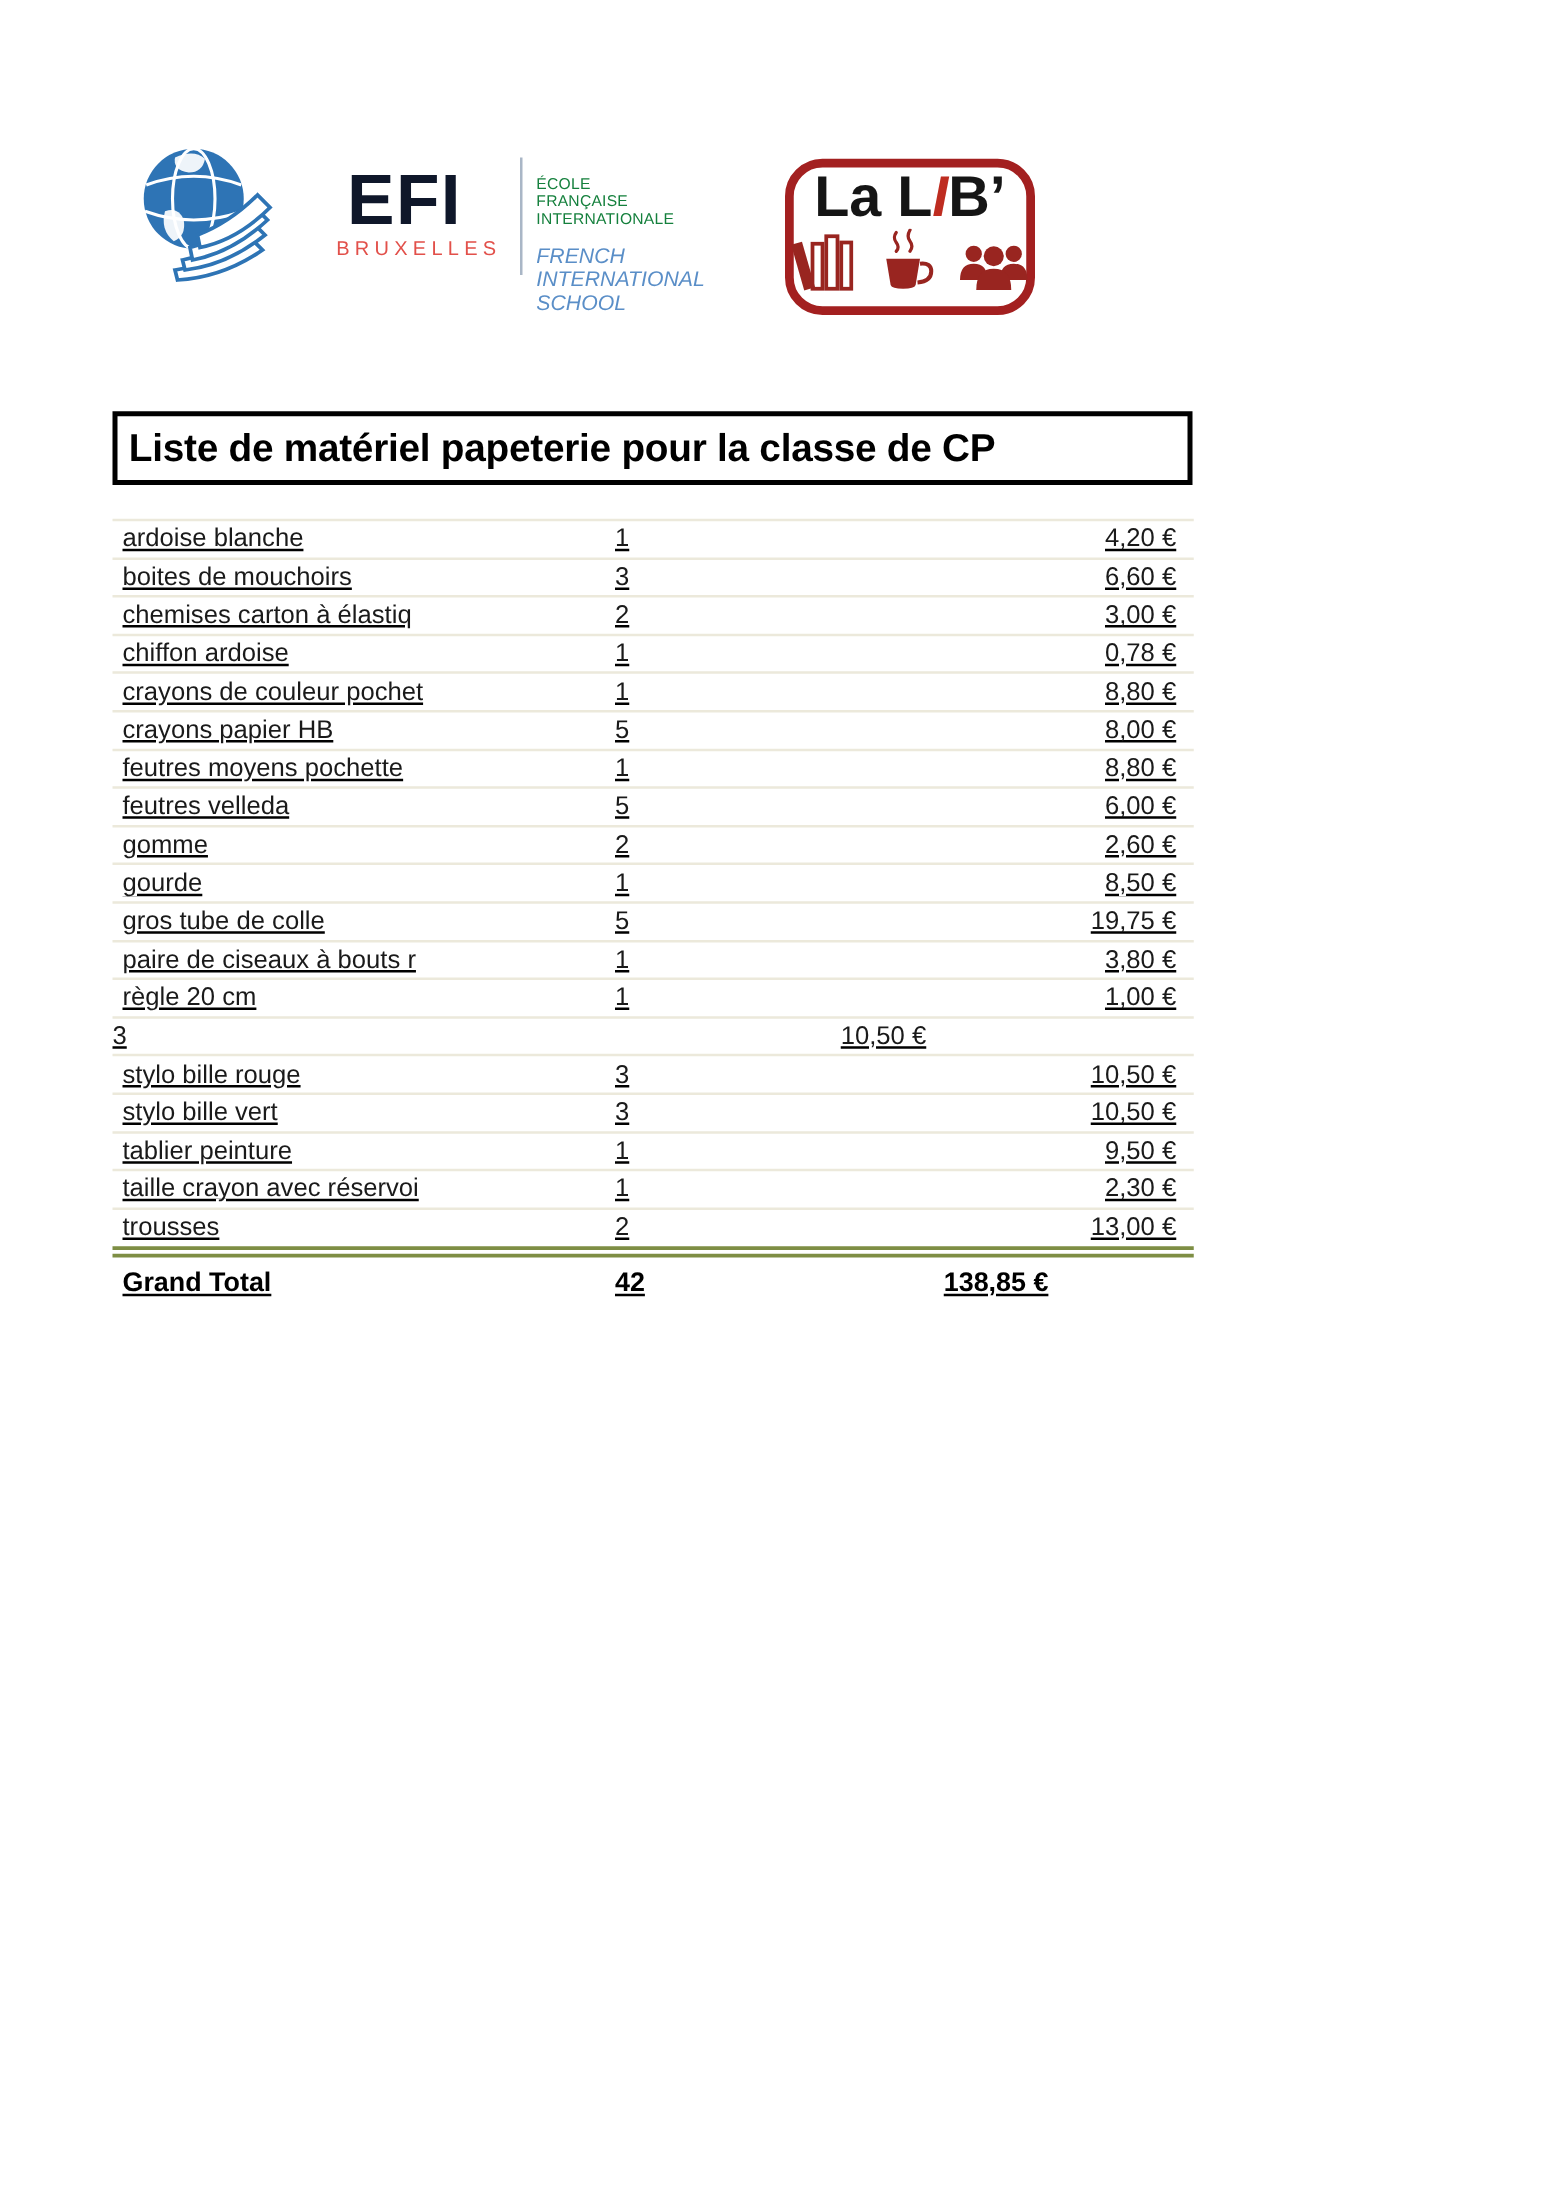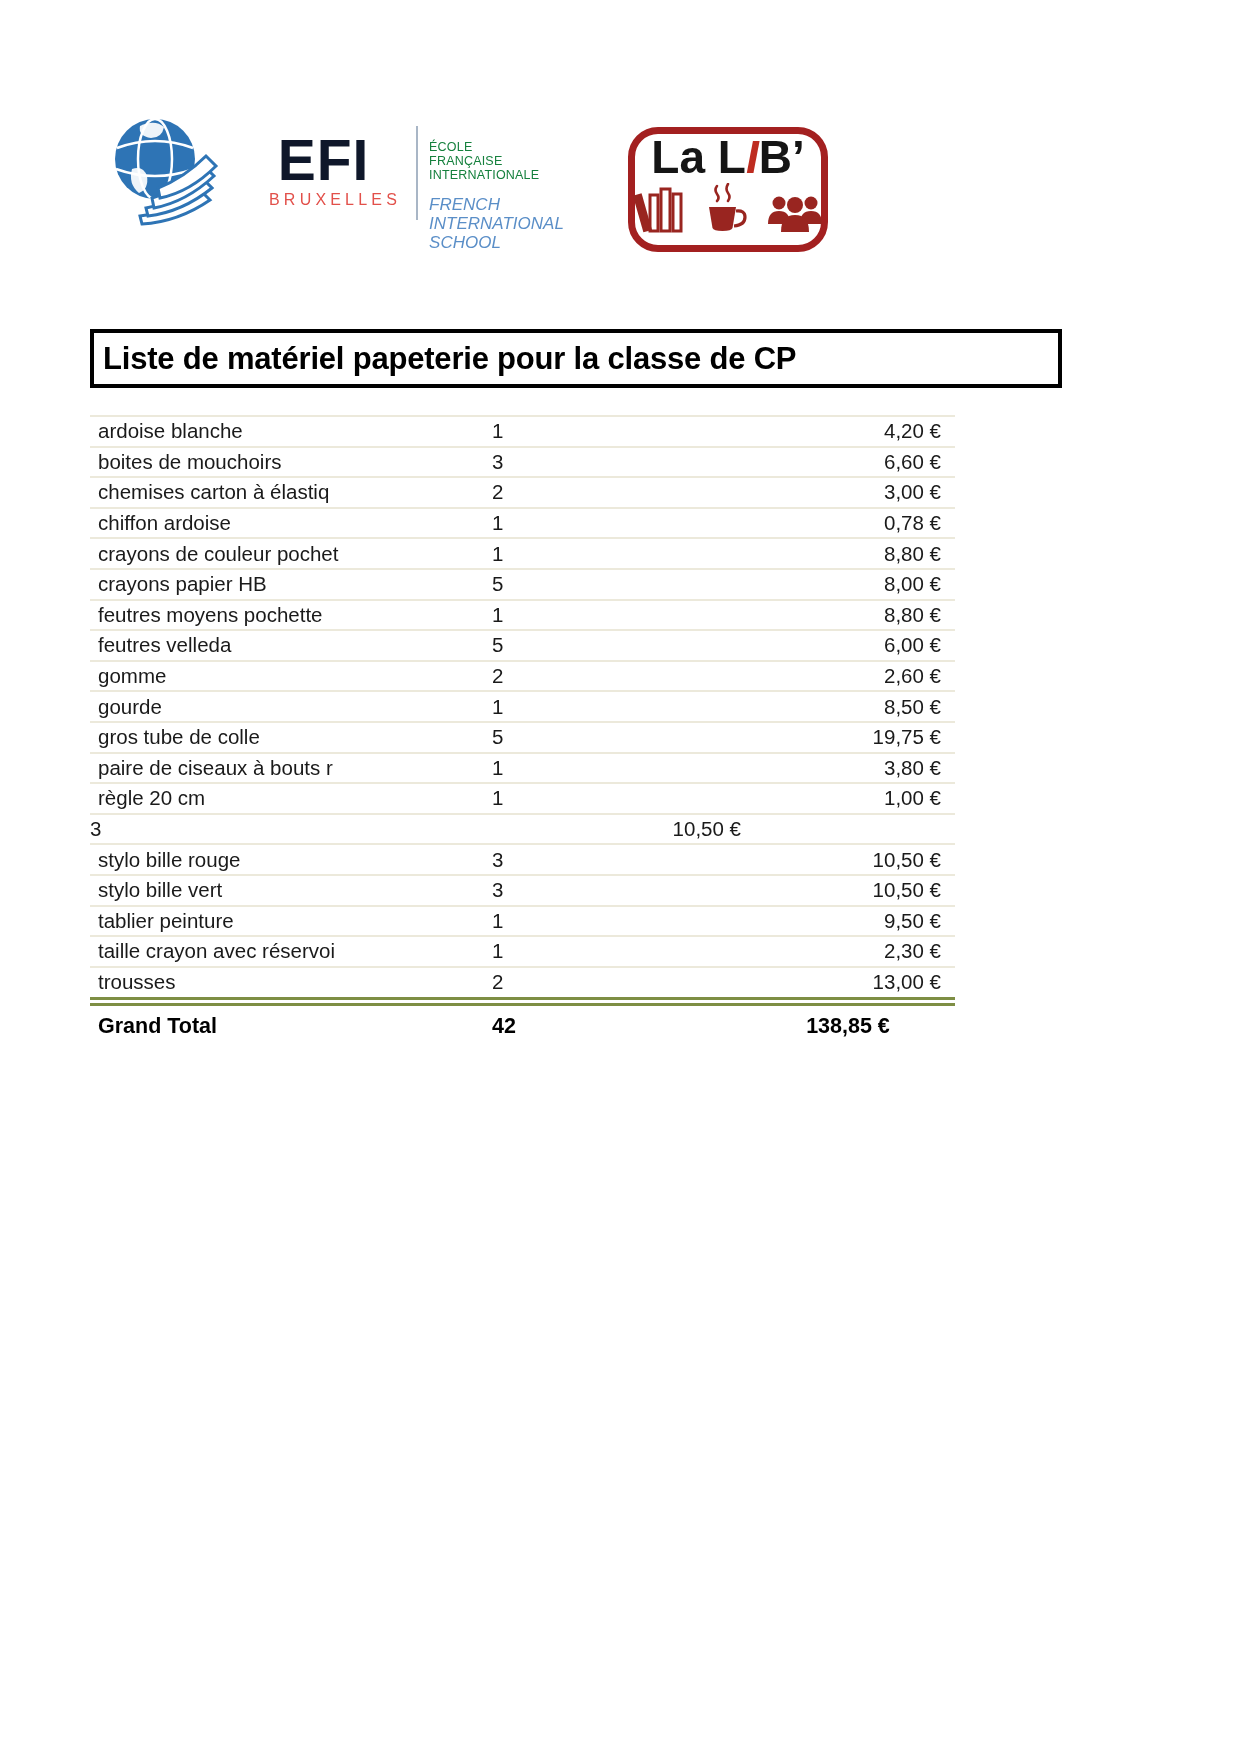--- a/index.html
+++ b/index.html
@@ -25,43 +25,43 @@
     border:7px solid #A32020; border-radius:30px; box-sizing:border-box; background:#fff;
     display:flex; flex-direction:column; align-items:center;
   }
   .lalib-text {font-size:46px; font-weight:800; color:#151515; line-height:1.04; white-space:nowrap;}
   .lalib-slash {color:#BE2C20; font-style:italic;}
   .lalib-icons {display:flex; align-items:flex-end; gap:17px; margin-top:1px;}
   .lalib-icons svg {display:block;}
 
   
   .title-box {
-    position:absolute; left:90px; top:329px; width:972px; height:59px;
+    position:absolute; left:90px; top:329px; width:864px; height:59px;
     border:4px solid #000; box-sizing:border-box; display:flex; align-items:center; padding-left:9px; background:#fff;
   }
   .title-text {font-size:31px; font-weight:700; color:#000; letter-spacing:-0.2px; white-space:nowrap;}
 
   
-  .supply-table {position:absolute; left:90px; top:388px; width:865px;}
+  .supply-table {position:absolute; left:90px; top:388px; width:865px;text-decoration:underline;}
   .table-spacer {height:27px;}
   .item-row {
     display:grid; grid-template-columns:402px 1fr 200px; align-items:center;
     height:30.6px; border-top:2px solid #ECE9DB; box-sizing:border-box;
     font-size:20.5px; color:#1a1a1a;
   }
   .item-name {padding-left:8px; white-space:nowrap; overflow:hidden;}
   .item-qty {white-space:nowrap;}
   .item-price {text-align:right; padding-right:14px; white-space:nowrap;}
   .total-divider {height:3px; border-top:3px solid #7E8E44; border-bottom:3px solid #7E8E44; margin-top:1px;}
   .total-row {
     display:grid; grid-template-columns:402px 1fr 200px; align-items:center;
     height:40px; font-weight:700; font-size:21.5px; color:#000;
   }
   .total-label {padding-left:8px;}
-  .total-price {text-align:center; padding-right:14px;}
+  .total-price {text-align:left; padding-right:14px;}
 </style>
 </head>
 <body>
 
 <div class="page">
 
   <div class="efi-logo">
     <div class="efi-globe">
       <svg viewBox="0 0 124 112">
         <circle cx="45" cy="45" r="40" fill="#2E74B5"></circle>

